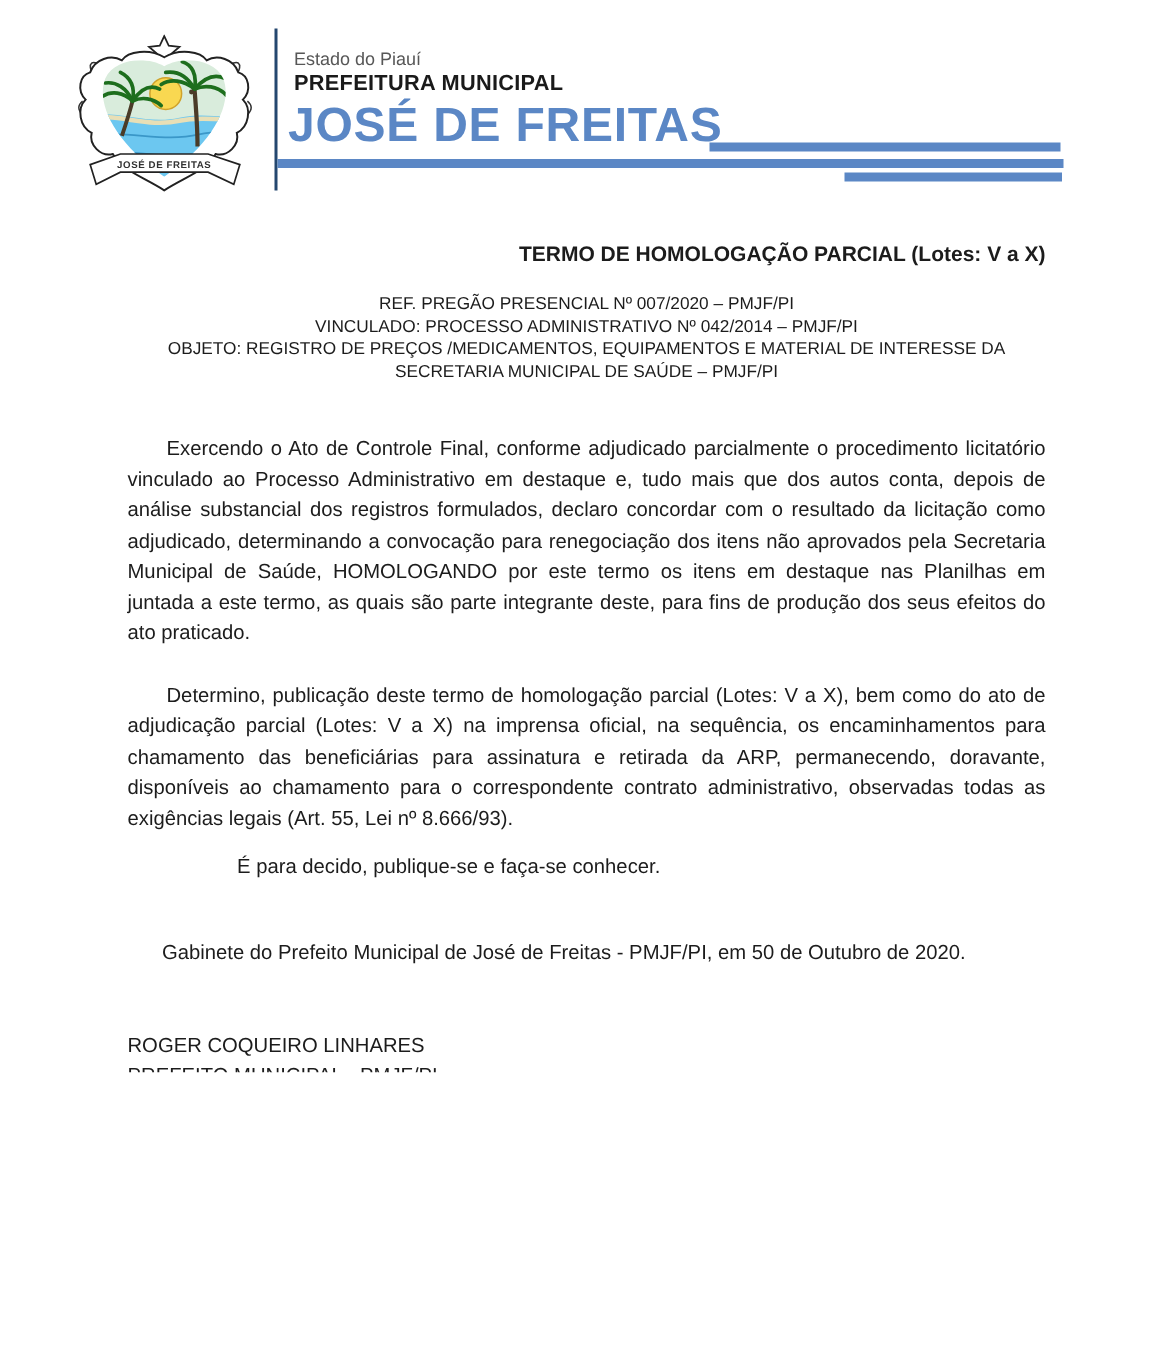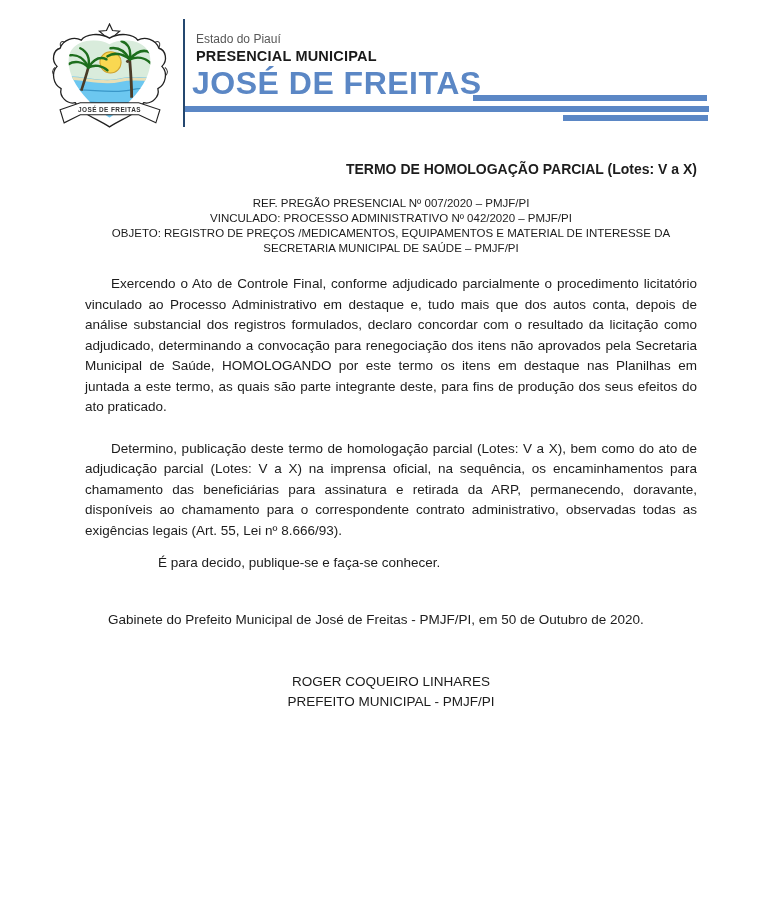--- a/index.html
+++ b/index.html
@@ -18,25 +18,25 @@
   .bar { position:absolute; background:#5b87c5; }
   .bar-top { left:473px; top:95px; width:234px; height:6px; }
   .bar-mid { left:185px; top:106px; width:524px; height:6px; }
   .bar-bottom { left:563px; top:115px; width:145px; height:6px; }
 
   
   .content { position:absolute; left:85px; top:155px; width:612px; }
   .doc-title { margin:6px 0 12px 0; font-size:14px; font-weight:bold; text-align:right; }
   .ref-block { margin-top:19px; font-size:11.5px; font-weight:normal; line-height:15px; text-align:center; }
   .para { margin:0; font-size:13.5px; line-height:20.5px; text-align:justify; text-indent:26px; }
-  .para-1 { margin-top:18px; }
+  .para-1 { margin-top:33px; }
   .para-2 { margin-top:21px; }
   .closing { margin:12px 0 0 73px; font-size:13.5px; line-height:20.5px; }
   .dateline { margin:36px 0 0 0; font-size:13.5px; line-height:20.5px; text-indent:23px; }
-  .signature { margin-top:42px; text-align:center; font-size:13.5px; line-height:20px; }
+  .signature { margin-top:42px; text-align:left; font-size:13.5px; line-height:20px; }
 </style>
 </head>
 <body>
 
 <div class="page">
 
   <header class="letterhead">
 
     <svg class="crest" viewBox="0 0 125 112" aria-hidden="true">
 
@@ -92,34 +92,34 @@
       </g>
 
       <g>
         <path d="M13 86 L33 79 L91 79 L112 86 L108 99 L91 91 L33 91 L17 99 Z" fill="#ffffff" stroke="#222222" stroke-width="1.1"></path>
         <text x="62" y="88.5" text-anchor="middle" font-size="6.4" font-weight="bold" fill="#333333" letter-spacing=".4">JOSÉ DE FREITAS</text>
       </g>
     </svg>
 
     <div class="hdr-divider"></div>
     <div class="hdr-state">Estado do Piauí</div>
-    <div class="hdr-org">PRESENCIAL MUNICIPAL</div>
+    <div class="hdr-org">PREFEITURA MUNICIPAL</div>
     <div class="hdr-city">JOSÉ DE FREITAS</div>
     <div class="bar bar-top"></div>
     <div class="bar bar-mid"></div>
     <div class="bar bar-bottom"></div>
   </header>
 
   <main class="content">
 
     <h1 class="doc-title">TERMO DE HOMOLOGAÇÃO PARCIAL (Lotes: V a X)</h1>
 
     <div class="ref-block">
       <div>REF. PREGÃO PRESENCIAL Nº 007/2020 – PMJF/PI</div>
-      <div>VINCULADO: PROCESSO ADMINISTRATIVO Nº 042/2020 – PMJF/PI</div>
+      <div>VINCULADO: PROCESSO ADMINISTRATIVO Nº 042/2014 – PMJF/PI</div>
       <div>OBJETO: REGISTRO DE PREÇOS /MEDICAMENTOS, EQUIPAMENTOS E MATERIAL DE INTERESSE DA SECRETARIA MUNICIPAL DE SAÚDE – PMJF/PI</div>
     </div>
 
     <p class="para para-1">Exercendo o Ato de Controle Final, conforme adjudicado parcialmente o procedimento licitatório vinculado ao Processo Administrativo em destaque e, tudo mais que dos autos conta, depois de análise substancial dos registros formulados, declaro concordar com o resultado da licitação como adjudicado, determinando a convocação para renegociação dos itens não aprovados pela Secretaria Municipal de Saúde, HOMOLOGANDO por este termo os itens em destaque nas Planilhas em juntada a este termo, as quais são parte integrante deste, para fins de produção dos seus efeitos do ato praticado.</p>
 
     <p class="para para-2">Determino, publicação deste termo de homologação parcial (Lotes: V a X), bem como do ato de adjudicação parcial (Lotes: V a X) na imprensa oficial, na sequência, os encaminhamentos para chamamento das beneficiárias para assinatura e retirada da ARP, permanecendo, doravante, disponíveis ao chamamento para o correspondente contrato administrativo, observadas todas as exigências legais (Art. 55, Lei nº 8.666/93).</p>
 
     <p class="closing">É para decido, publique-se e faça-se conhecer.</p>
 
     <p class="dateline">Gabinete do Prefeito Municipal de José de Freitas - PMJF/PI, em 50 de Outubro de 2020.</p>

